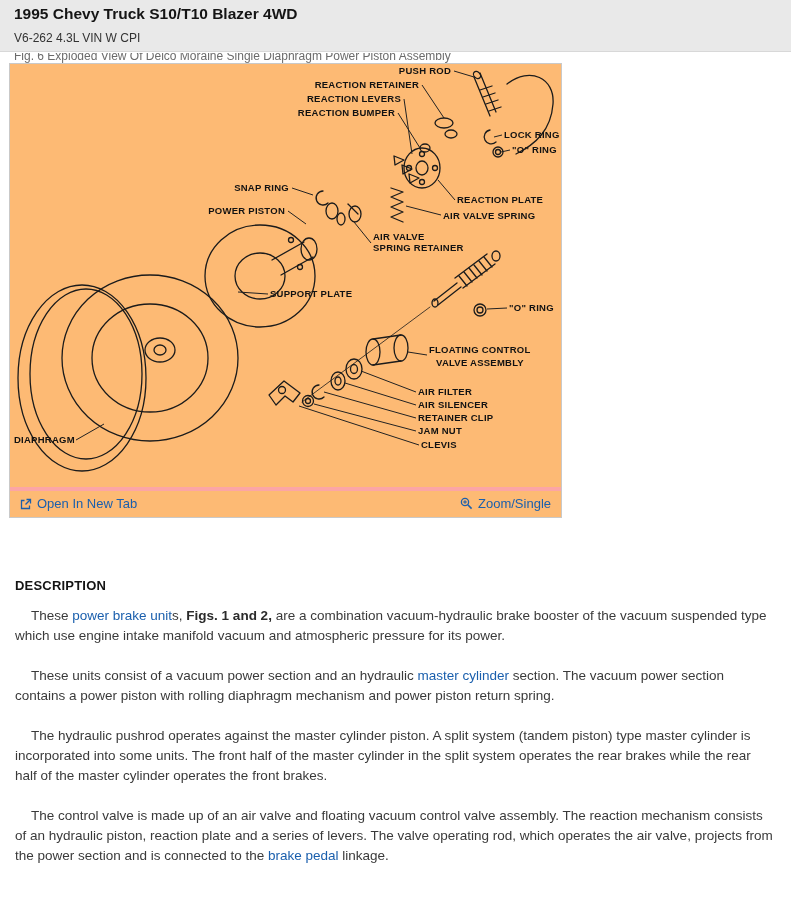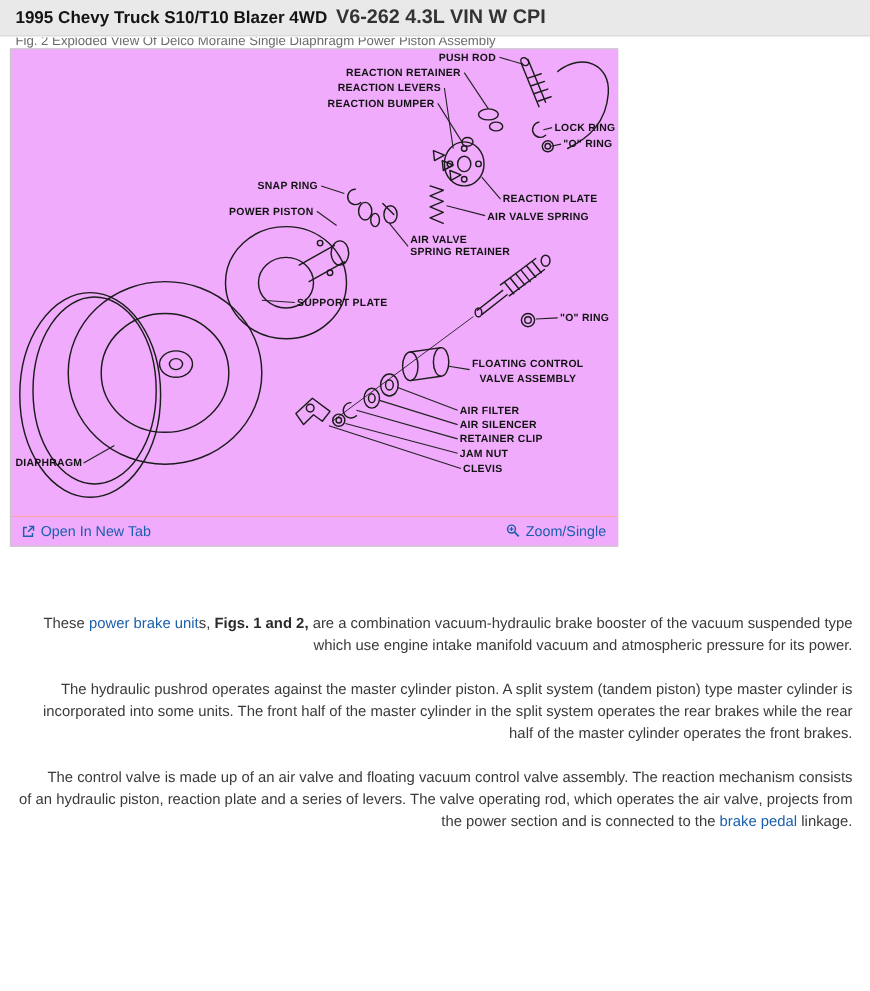--- a/index.html
+++ b/index.html
@@ -1,54 +1,54 @@
 <!DOCTYPE html>
 <html><head>
 <meta charset="utf-8">
 <style>
   html,body{margin:0;padding:0;background:#fff;}
   body{width:791px;height:901px;font-family:"Liberation Sans",sans-serif;overflow:hidden;}
 
   .title-bar{background:#e9e9e9;border-bottom:1px solid #d8d8d8;padding:5px 14px 6px 14px;
-    display:flex;align-items:baseline;gap:8px;}
+    display:flex;align-items:baseline;gap:8px;flex-direction:column;}
   .title-bar .title{font-size:15.5px;font-weight:bold;color:#141414;white-space:nowrap;}
-  .title-bar .subtitle{font-size:18px;color:#333;white-space:nowrap;font-weight:bold;}
+  .title-bar .subtitle{font-size:12px;color:#333;white-space:nowrap;}
 
   .caption-clip{height:10px;overflow:hidden;margin:1px 0 0 14px;color:#6b6b6b;font-size:12px;line-height:13px;}
   .caption-clip span{display:block;margin-top:-3px;}
 
-  figure.fig-box{margin:0 0 0 9px;width:551px;border:1px solid #c9c9c9;background:#f0abfc;padding:0;}
+  figure.fig-box{margin:0 0 0 9px;width:551px;border:1px solid #c9c9c9;background:#fdba74;padding:0;}
   .fig-footer{display:flex;justify-content:space-between;align-items:center;
-    border-top:1px solid #fca5a5;padding:5px 10px 6px 10px;}
+    border-top:4px solid #fca5a5;padding:5px 10px 6px 10px;}
   .fig-link{color:#1a5fad;font-size:13px;text-decoration:none;display:flex;align-items:center;gap:5px;cursor:pointer;}
   .fig-link svg{display:block;}
 
   .description{margin:60px 16px 0 15px;}
   .description h2{font-size:13px;font-weight:bold;color:#141414;margin:0 0 13px 0;letter-spacing:0.2px;}
-  .description p{font-size:13.5px;line-height:20px;color:#3a3a3a;margin:0 0 20px 0;text-indent:16px;text-align:right;}
+  .description p{font-size:13.5px;line-height:20px;color:#3a3a3a;margin:0 0 20px 0;text-indent:16px;}
   .description p .seg-bold{font-weight:bold;color:#2b2b2b;}
   a.txt-link{color:#1a5fad;text-decoration:none;cursor:pointer;}
 
   .diagram text{font-family:"Liberation Sans",sans-serif;font-weight:bold;font-size:9.5px;
     fill:#121212;letter-spacing:0.25px;}
   .diagram .art{stroke:#1b1b1b;fill:none;stroke-width:1.3;stroke-linecap:round;stroke-linejoin:round;}
   .diagram .leader{stroke:#222;stroke-width:1;fill:none;}
 </style>
 </head>
 <body>
 
 <div>
 
   <header class="title-bar">
     <span class="title">1995 Chevy Truck S10/T10 Blazer 4WD</span>
     <span class="subtitle">V6-262 4.3L VIN W CPI</span>
   </header>
 
   <div class="caption-clip">
-    <span>Fig. 2 Exploded View Of Delco Moraine Single Diaphragm Power Piston Assembly</span>
+    <span>Fig. 6 Exploded View Of Delco Moraine Single Diaphragm Power Piston Assembly</span>
   </div>
 
   <figure class="fig-box">
     <svg class="diagram" width="551" height="419" viewBox="0 0 551 419">
 
       <g class="art">
 
         <ellipse cx="72" cy="314" rx="64" ry="93"></ellipse>
         <ellipse cx="76" cy="310" rx="56" ry="85"></ellipse>
 
@@ -197,18 +197,20 @@
           <line x1="7.8" y1="7.8" x2="11.6" y2="11.6" stroke="#1a5fad" stroke-width="1.6"></line>
           <line x1="3.2" y1="5" x2="6.8" y2="5" stroke="#1a5fad" stroke-width="1.1"></line>
           <line x1="5" y1="3.2" x2="5" y2="6.8" stroke="#1a5fad" stroke-width="1.1"></line>
         </svg>
         <span>Zoom/Single</span>
       </a>
     </div>
   </figure>
 
   <section class="description">
+    <h2>DESCRIPTION</h2>
     <p><span>These </span><a href="#" class="txt-link">power brake unit</a><span>s, </span><span class="seg-bold">Figs. 1 and 2,</span><span> are a combination vacuum-hydraulic brake booster of the vacuum suspended type which use engine intake manifold vacuum and atmospheric pressure for its power.</span></p>
+    <p><span>These units consist of a vacuum power section and an hydraulic </span><a href="#" class="txt-link">master cylinder</a><span> section. The vacuum power section contains a power piston with rolling diaphragm mechanism and power piston return spring.</span></p>
     <p><span>The hydraulic pushrod operates against the master cylinder piston. A split system (tandem piston) type master cylinder is incorporated into some units. The front half of the master cylinder in the split system operates the rear brakes while the rear half of the master cylinder operates the front brakes.</span></p>
     <p><span>The control valve is made up of an air valve and floating vacuum control valve assembly. The reaction mechanism consists of an hydraulic piston, reaction plate and a series of levers. The valve operating rod, which operates the air valve, projects from the power section and is connected to the </span><a href="#" class="txt-link">brake pedal</a><span> linkage.</span></p>
   </section>
 
 </div>
 
 </body></html>

